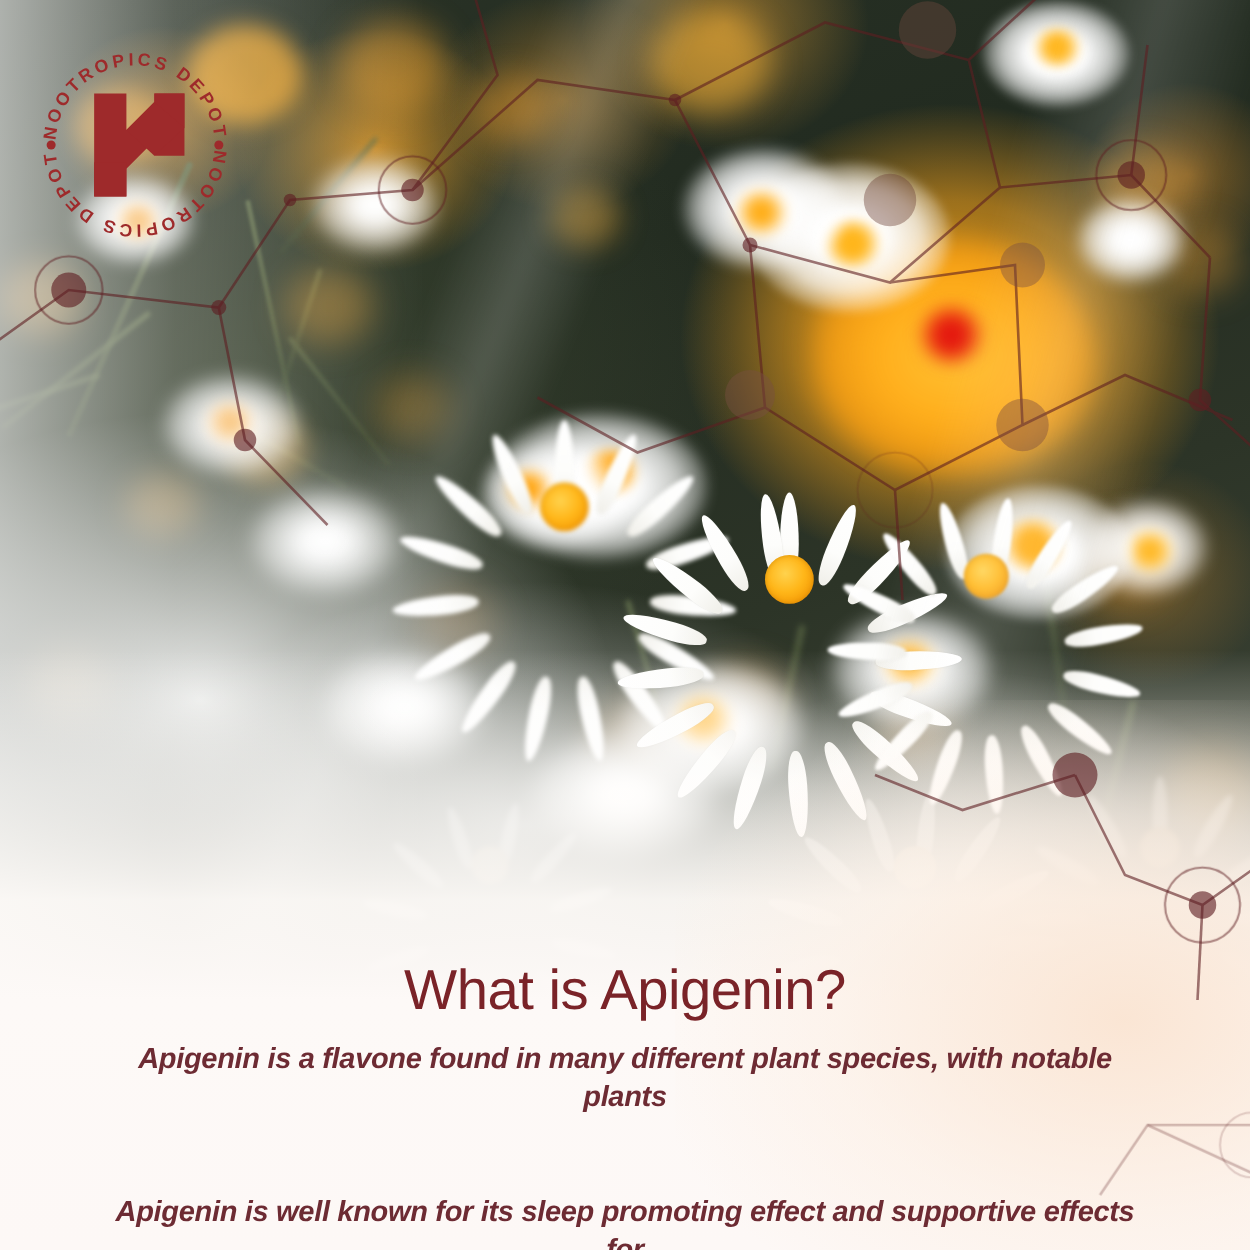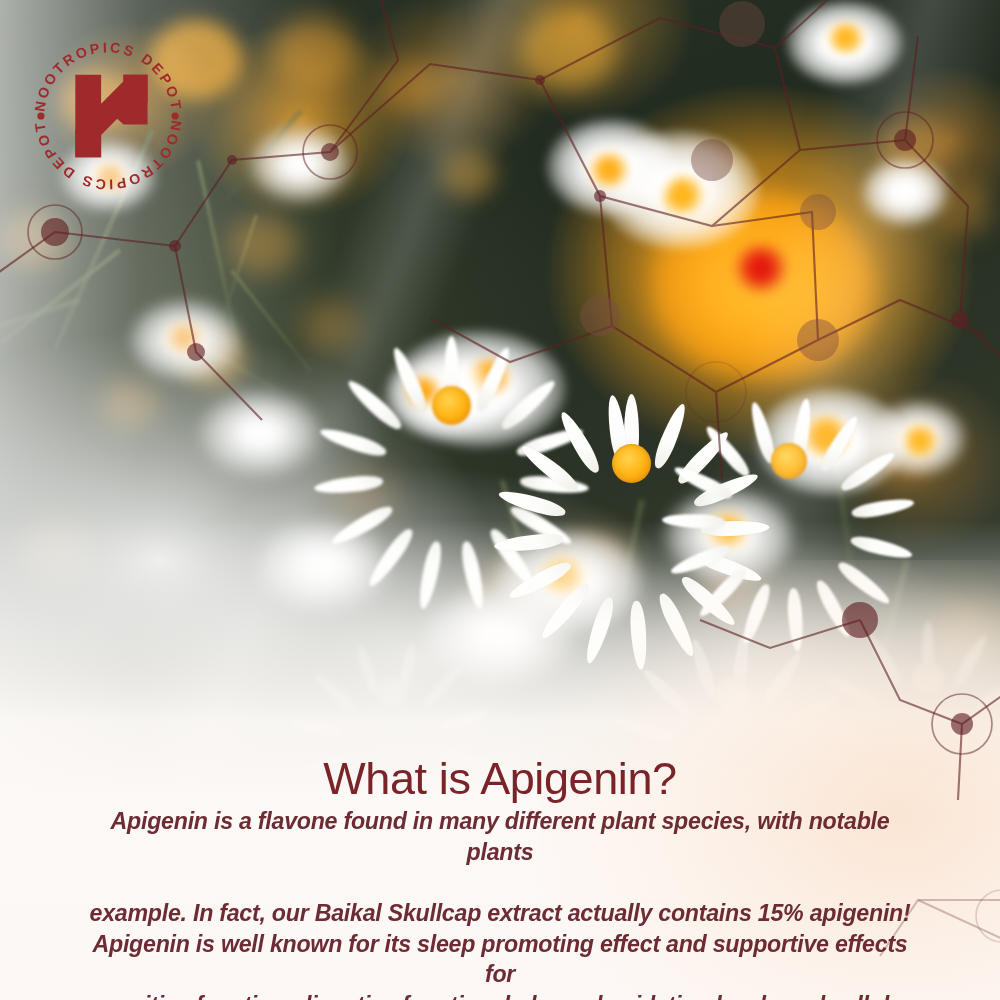--- a/index.html
+++ b/index.html
@@ -123,21 +123,21 @@
   
   .copy {
     position: absolute;
     left: 0; right: 0;
     top: 752px;
     text-align: center;
     padding: 0 86px;
     box-sizing: border-box;
   }
   .headline {
-    margin: 3px;
+    margin: 16px;
     font-size: 45px;
     font-weight: 400;
     letter-spacing: -0.4px;
     color: #7a2328;
     line-height: 1.05;
   }
   .body-copy {
     margin: 4px 0 0 0;
     font-size: 23.2px;
     font-style: italic;
@@ -431,20 +431,20 @@
       <path d="M 118 52 L 146 52 L 146 84 L 118 84 Z"></path>
       <path d="M 92 86 L 118 60 L 146 84 L 118 110 Z"></path>
     </g>
   </svg>
 
   <div class="copy">
     <h1 class="headline">What is Apigenin?</h1>
     <p class="body-copy">
       <span>Apigenin is a flavone found in many different plant species, with notable plants</span><br>
       <br>
-      <span>example. In fact, our Baikal Skullcap extract actually contains 15% apigenin!</span><br>
+      <br>
       <span>Apigenin is well known for its sleep promoting effect and supportive effects for</span><br>
       <span>cognitive function, digestive function, balanced oxidation levels and cellular</span><br>
       
     </p>
   </div>
 
 </div>
 
 </body></html>

